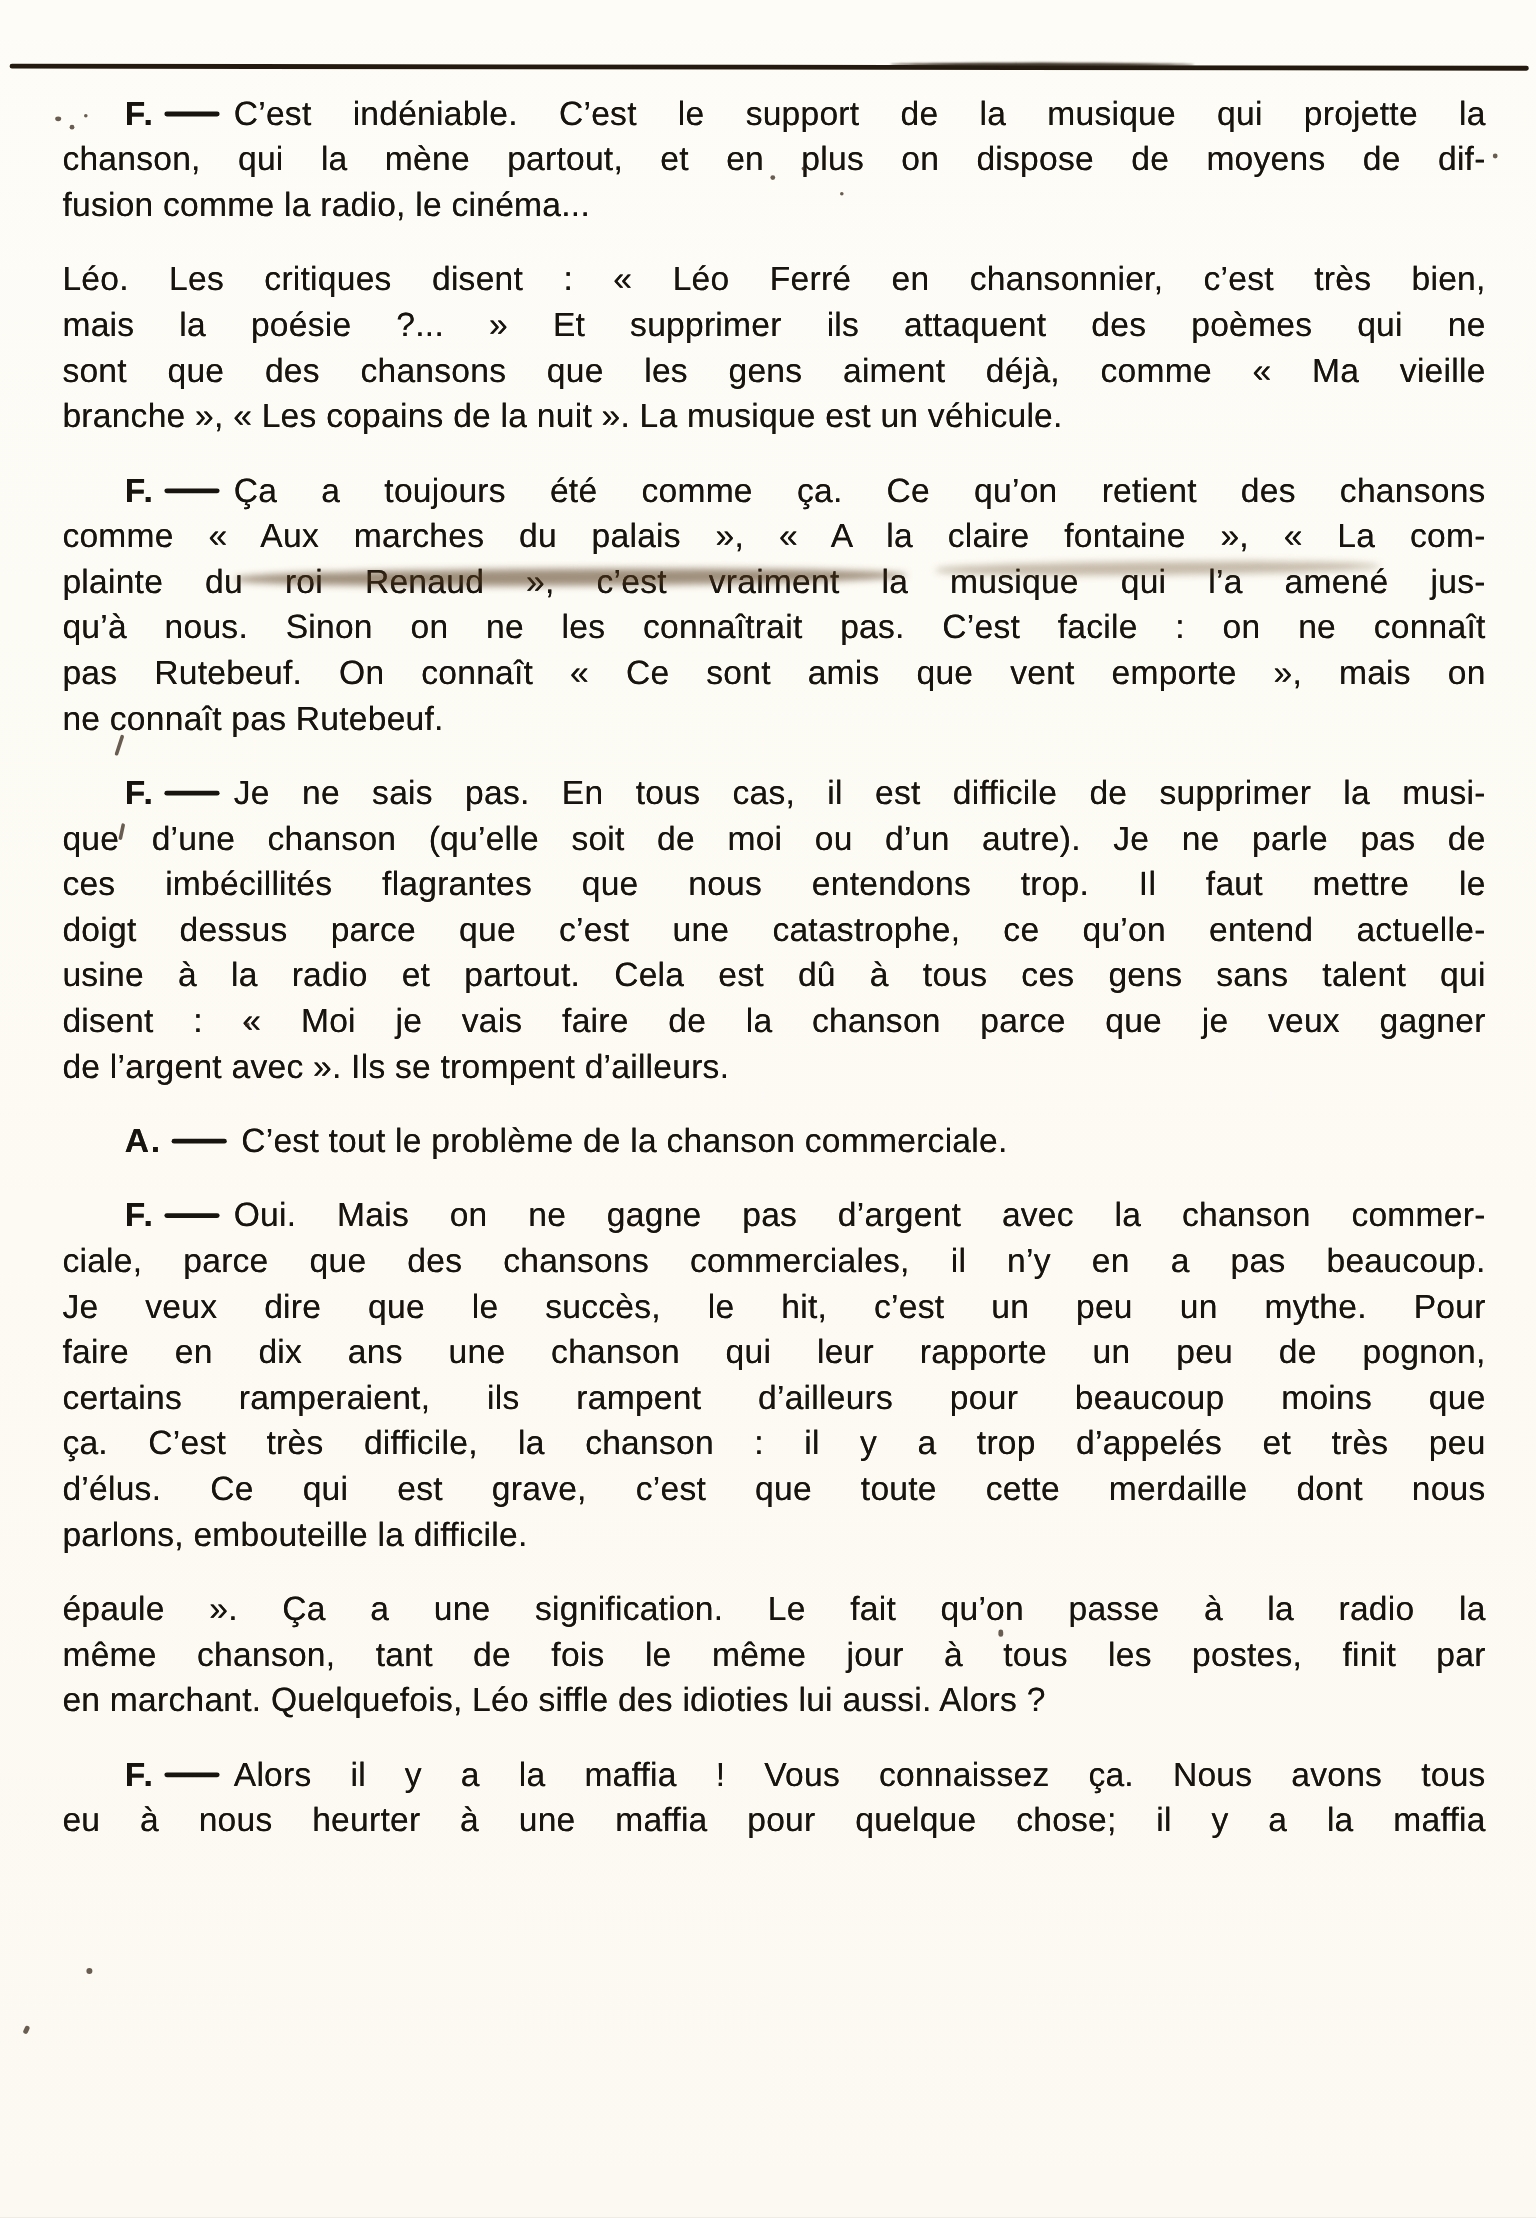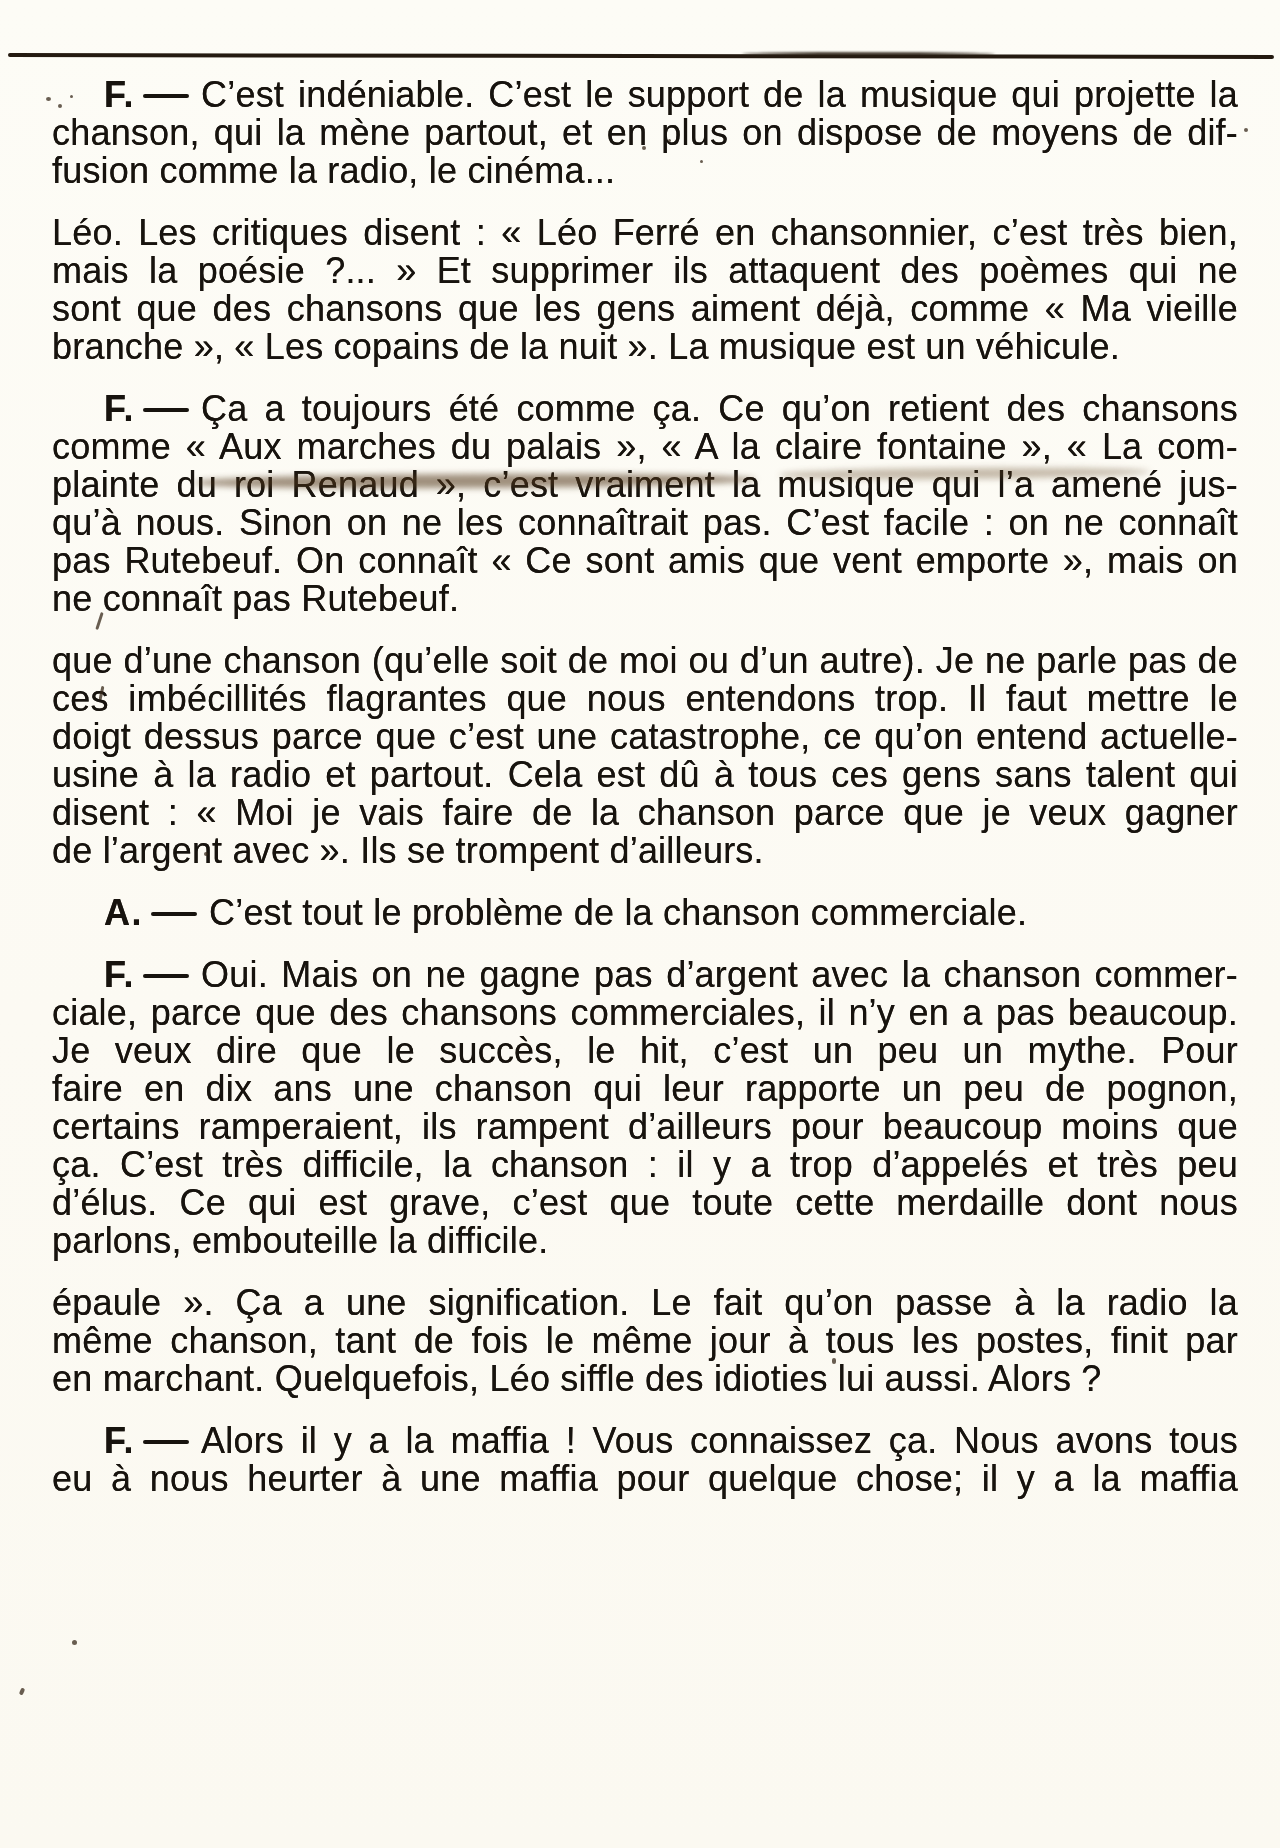--- a/index.html
+++ b/index.html
@@ -39,21 +39,21 @@
     filter: blur(1px);
   }
   .text-block {
     position: absolute;
     top: 76px;
     left: 52px;
     width: 1186px;
   }
   .para {
     margin: 0 0 24px 0;
-    font-size: 36px;
+    font-size: 28px;
     line-height: 38px;
     letter-spacing: 0.2px;
     text-shadow: 0 0 0.5px rgba(25, 18, 10, 0.85);
   }
   .line {
     display: block;
     text-align: justify;
     text-align-last: justify;
     white-space: normal;
   }
@@ -131,20 +131,21 @@
       </p>
       <p class="para">
         <span class="line first"><b class="speaker">F.</b><span class="dash" title="—"></span>Ça a toujours été comme ça. Ce qu’on retient des chansons</span>
         <span class="line">comme « Aux marches du palais », « A la claire fontaine », « La com-</span>
         <span class="line">plainte du roi Renaud », c’est vraiment la musique qui l’a amené jus-</span>
         <span class="line">qu’à nous. Sinon on ne les connaîtrait pas. C’est facile : on ne connaît</span>
         <span class="line">pas Rutebeuf. On connaît « Ce sont amis que vent emporte », mais on</span>
         <span class="line last">ne connaît pas Rutebeuf.</span>
       </p>
       <p class="para">
+        <span class="line first"><b class="speaker">F.</b><span class="dash" title="—"></span>Je ne sais pas. En tous cas, il est difficile de supprimer la musi-</span>
         <span class="line">que d’une chanson (qu’elle soit de moi ou d’un autre). Je ne parle pas de</span>
         <span class="line">ces imbécillités flagrantes que nous entendons trop. Il faut mettre le</span>
         <span class="line">doigt dessus parce que c’est une catastrophe, ce qu’on entend actuelle-</span>
         <span class="line">usine à la radio et partout. Cela est dû à tous ces gens sans talent qui</span>
         <span class="line">disent : « Moi je vais faire de la chanson parce que je veux gagner</span>
         <span class="line last">de l’argent avec ». Ils se trompent d’ailleurs.</span>
       </p>
       <p class="para">
         <span class="line first last"><b class="speaker">A.</b><span class="dash" title="—"></span>C’est tout le problème de la chanson commerciale.</span>
       </p>

